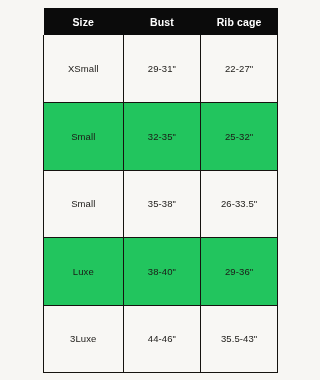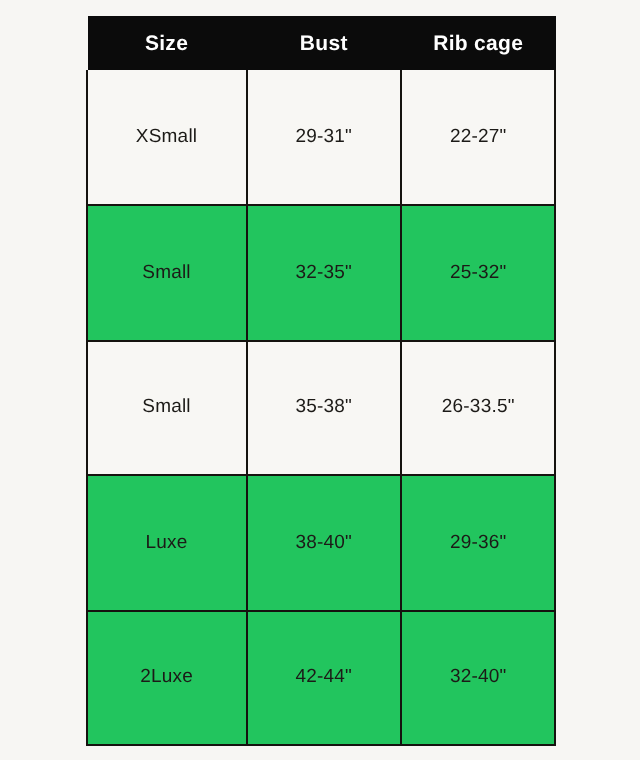--- a/index.html
+++ b/index.html
@@ -104,20 +104,20 @@
       <tr class="row-light">
         <td>Small</td>
         <td>35-38"</td>
         <td>26-33.5"</td>
       </tr>
       <tr class="row-dark">
         <td>Luxe</td>
         <td>38-40"</td>
         <td>29-36"</td>
       </tr>
-      <tr class="row-dark">
-        <td>2Luxe</td>
-        <td>42-44"</td>
-        <td>32-40"</td>
+      <tr class="row-light">
+        <td>3Luxe</td>
+        <td>44-46"</td>
+        <td>35.5-43"</td>
       </tr>
     </tbody>
   </table>
 </div>
 
 </body></html>

